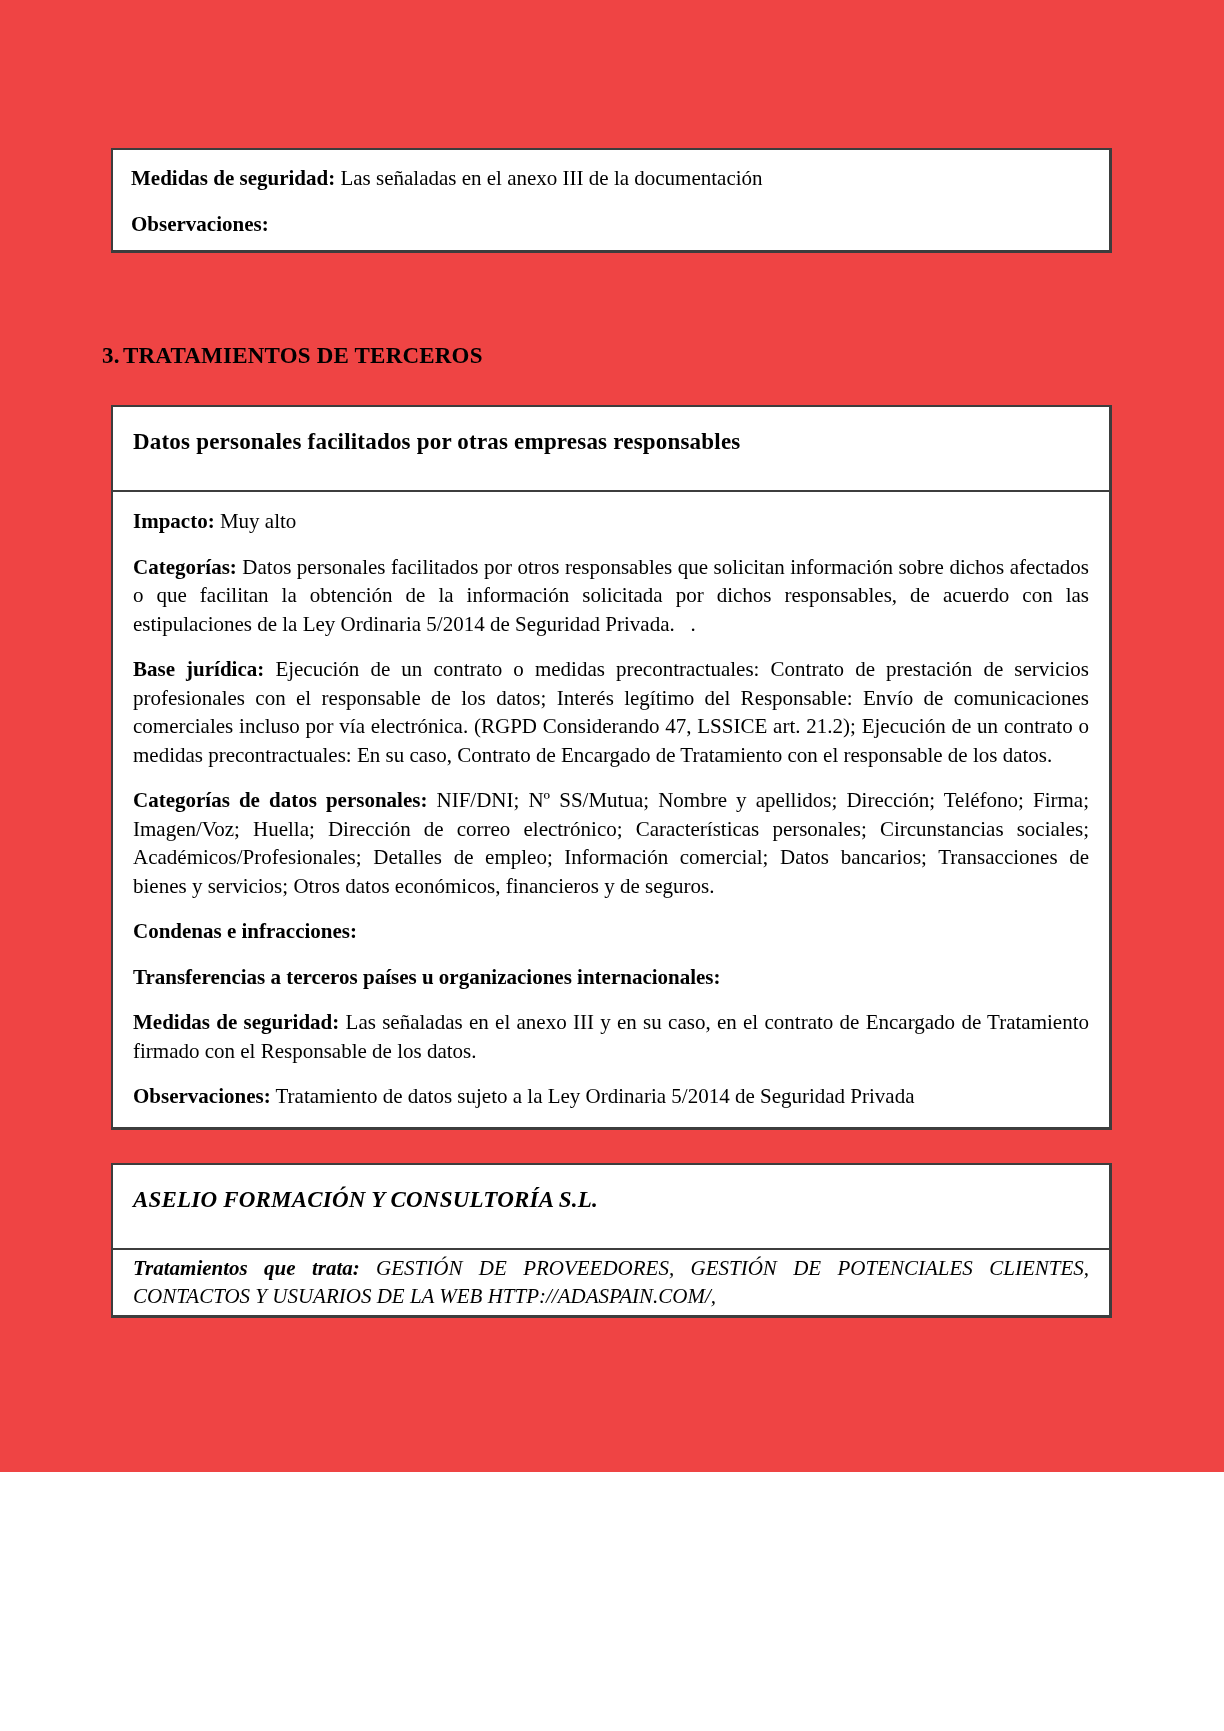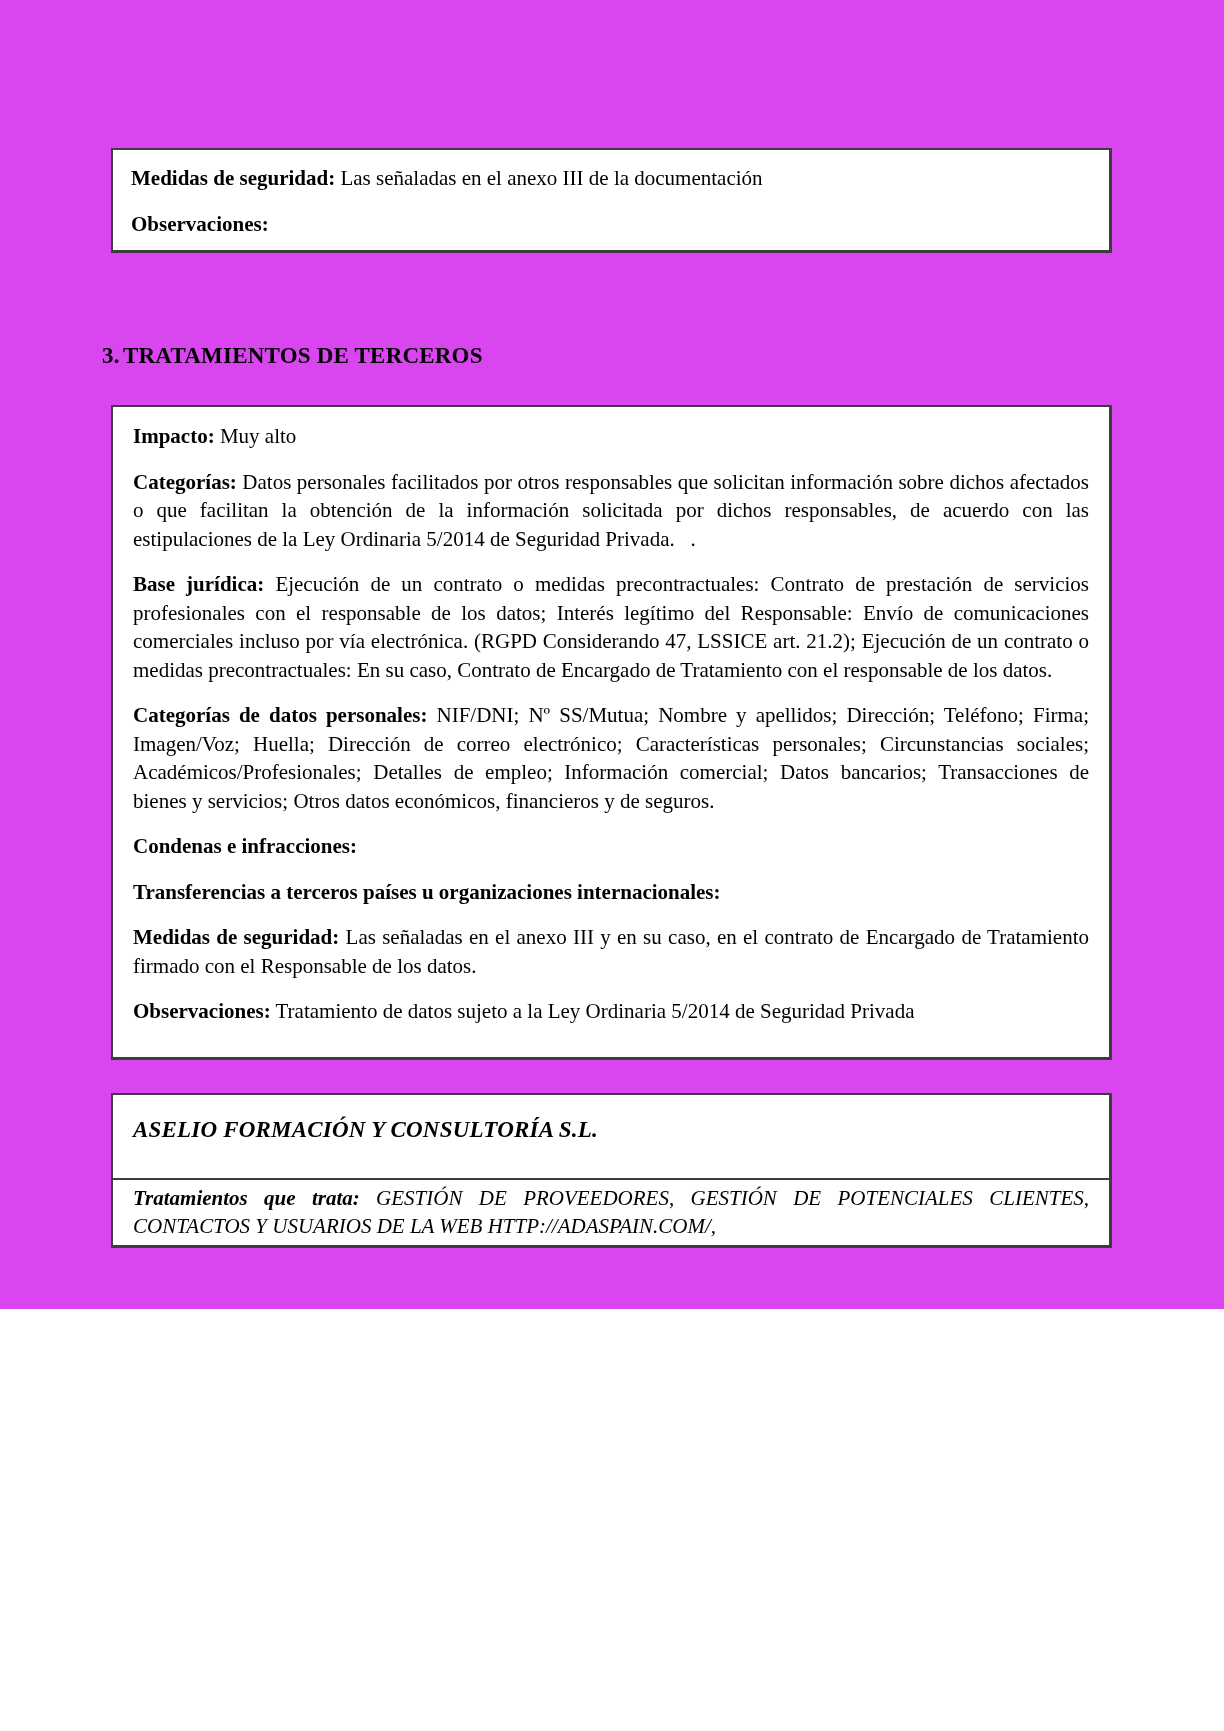--- a/index.html
+++ b/index.html
@@ -1,19 +1,19 @@
 <!DOCTYPE html>
 <html lang="es"><head>
 <meta charset="utf-8">
 <style>
   html, body { margin:0; padding:0; background:#ffffff; }
   .page {
     position:relative;
-    width:1224px; height:1309px;
-    background:#d946ef;
+    width:1224px; height:1472px;
+    background:#ef4444;
     font-family:"Liberation Serif", "DejaVu Serif", serif;
     color:#000;
     overflow:hidden;
   }
   .content { position:absolute; left:111px; top:0; width:1001px; }
 
   .box {
     box-sizing:border-box;
     border:2px solid #3d3d3d;
     border-bottom-width:3px;
@@ -33,21 +33,21 @@
   h2.h4 { margin-top:82px; }
 
   .card { margin-top:34px; padding:0; }
   .card.enc { margin-top:33px;font-style:italic; }
   .card-title {
     font-size:23px; font-weight:bold; line-height:30px;
     padding:20px 20px 33px;
     border-bottom:2px solid #3d3d3d;
     letter-spacing:0.2px;
   }
-  .card-body { padding:15px 20px 31px; }
+  .card-body { padding:15px 20px 16px; }
   .card.enc .card-body { padding:4px 20px 4px; }
   .card-body p {
     margin:0; font-size:21px; line-height:28.5px;
     text-align:justify;
   }
   .card-body p + p { margin-top:17px; }
   b.lbl { font-weight:bold; }
 
   .footer-line {
     position:absolute; left:93px; top:1594px; width:1041px;
@@ -69,20 +69,21 @@
   <div class="content">
 
     <section class="box simple">
       <p><b class="lbl">Medidas de seguridad:</b> <span>Las señaladas en el anexo III de la documentación</span></p>
       <p><b class="lbl">Observaciones:</b> <span></span></p>
     </section>
 
     <h2 class="h3"><span class="num">3.</span><span>TRATAMIENTOS DE TERCEROS</span></h2>
 
     <section class="box card">
+      <header class="card-title">Datos personales facilitados por otras empresas responsables</header>
       <div class="card-body">
         <p><b class="lbl">Impacto:</b> <span>Muy alto</span></p>
         <p><b class="lbl">Categorías:</b> <span>Datos personales facilitados por otros responsables que solicitan información sobre dichos afectados o que facilitan la obtención de la información solicitada por dichos responsables, de acuerdo con las estipulaciones de la Ley Ordinaria 5/2014 de Seguridad Privada. &nbsp;&nbsp;.</span></p>
         <p><b class="lbl">Base jurídica:</b> <span>Ejecución de un contrato o medidas precontractuales: Contrato de prestación de servicios profesionales con el responsable de los datos; Interés legítimo del Responsable: Envío de comunicaciones comerciales incluso por vía electrónica. (RGPD Considerando 47, LSSICE art. 21.2); Ejecución de un contrato o medidas precontractuales: En su caso, Contrato de Encargado de Tratamiento con el responsable de los datos.</span></p>
         <p><b class="lbl">Categorías de datos personales:</b> <span>NIF/DNI; Nº SS/Mutua; Nombre y apellidos; Dirección; Teléfono; Firma; Imagen/Voz; Huella; Dirección de correo electrónico; Características personales; Circunstancias sociales; Académicos/Profesionales; Detalles de empleo; Información comercial; Datos bancarios; Transacciones de bienes y servicios; Otros datos económicos, financieros y de seguros.</span></p>
         <p><b class="lbl">Condenas e infracciones:</b> <span></span></p>
         <p><b class="lbl">Transferencias a terceros países u organizaciones internacionales:</b> <span></span></p>
         <p><b class="lbl">Medidas de seguridad:</b> <span>Las señaladas en el anexo III y en su caso, en el contrato de Encargado de Tratamiento firmado con el Responsable de los datos.</span></p>
         <p><b class="lbl">Observaciones:</b> <span>Tratamiento de datos sujeto a la Ley Ordinaria 5/2014 de Seguridad Privada</span></p>
       </div>

